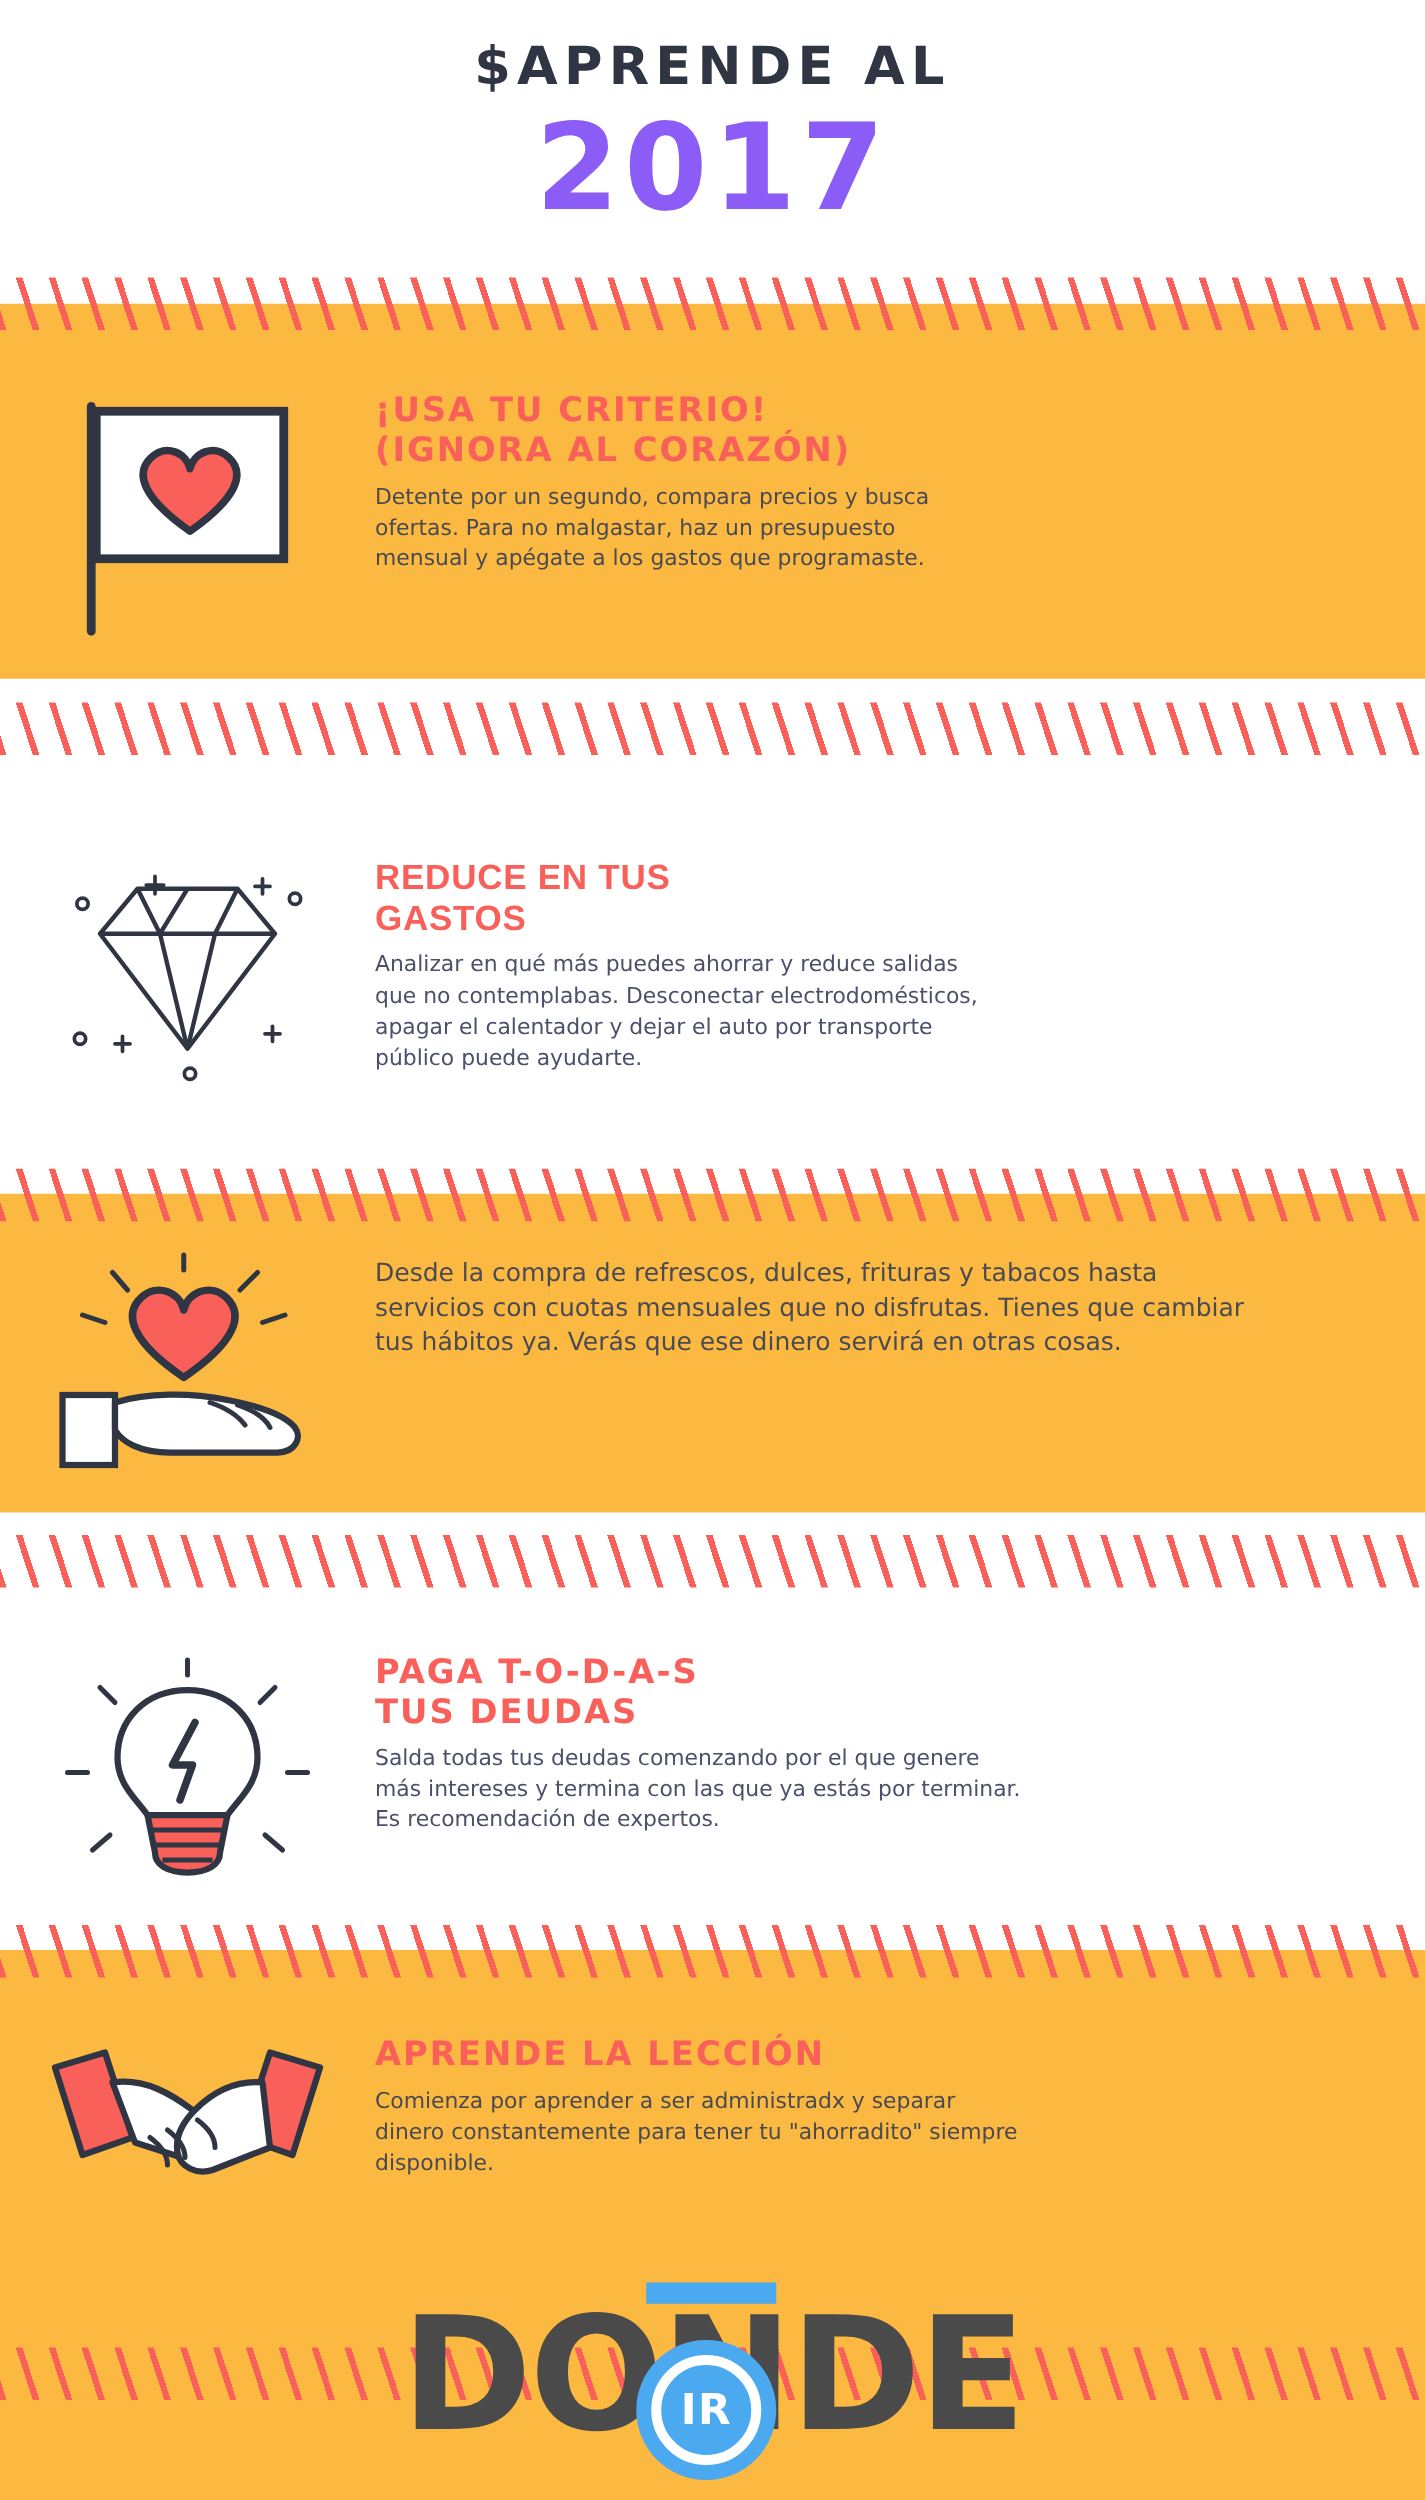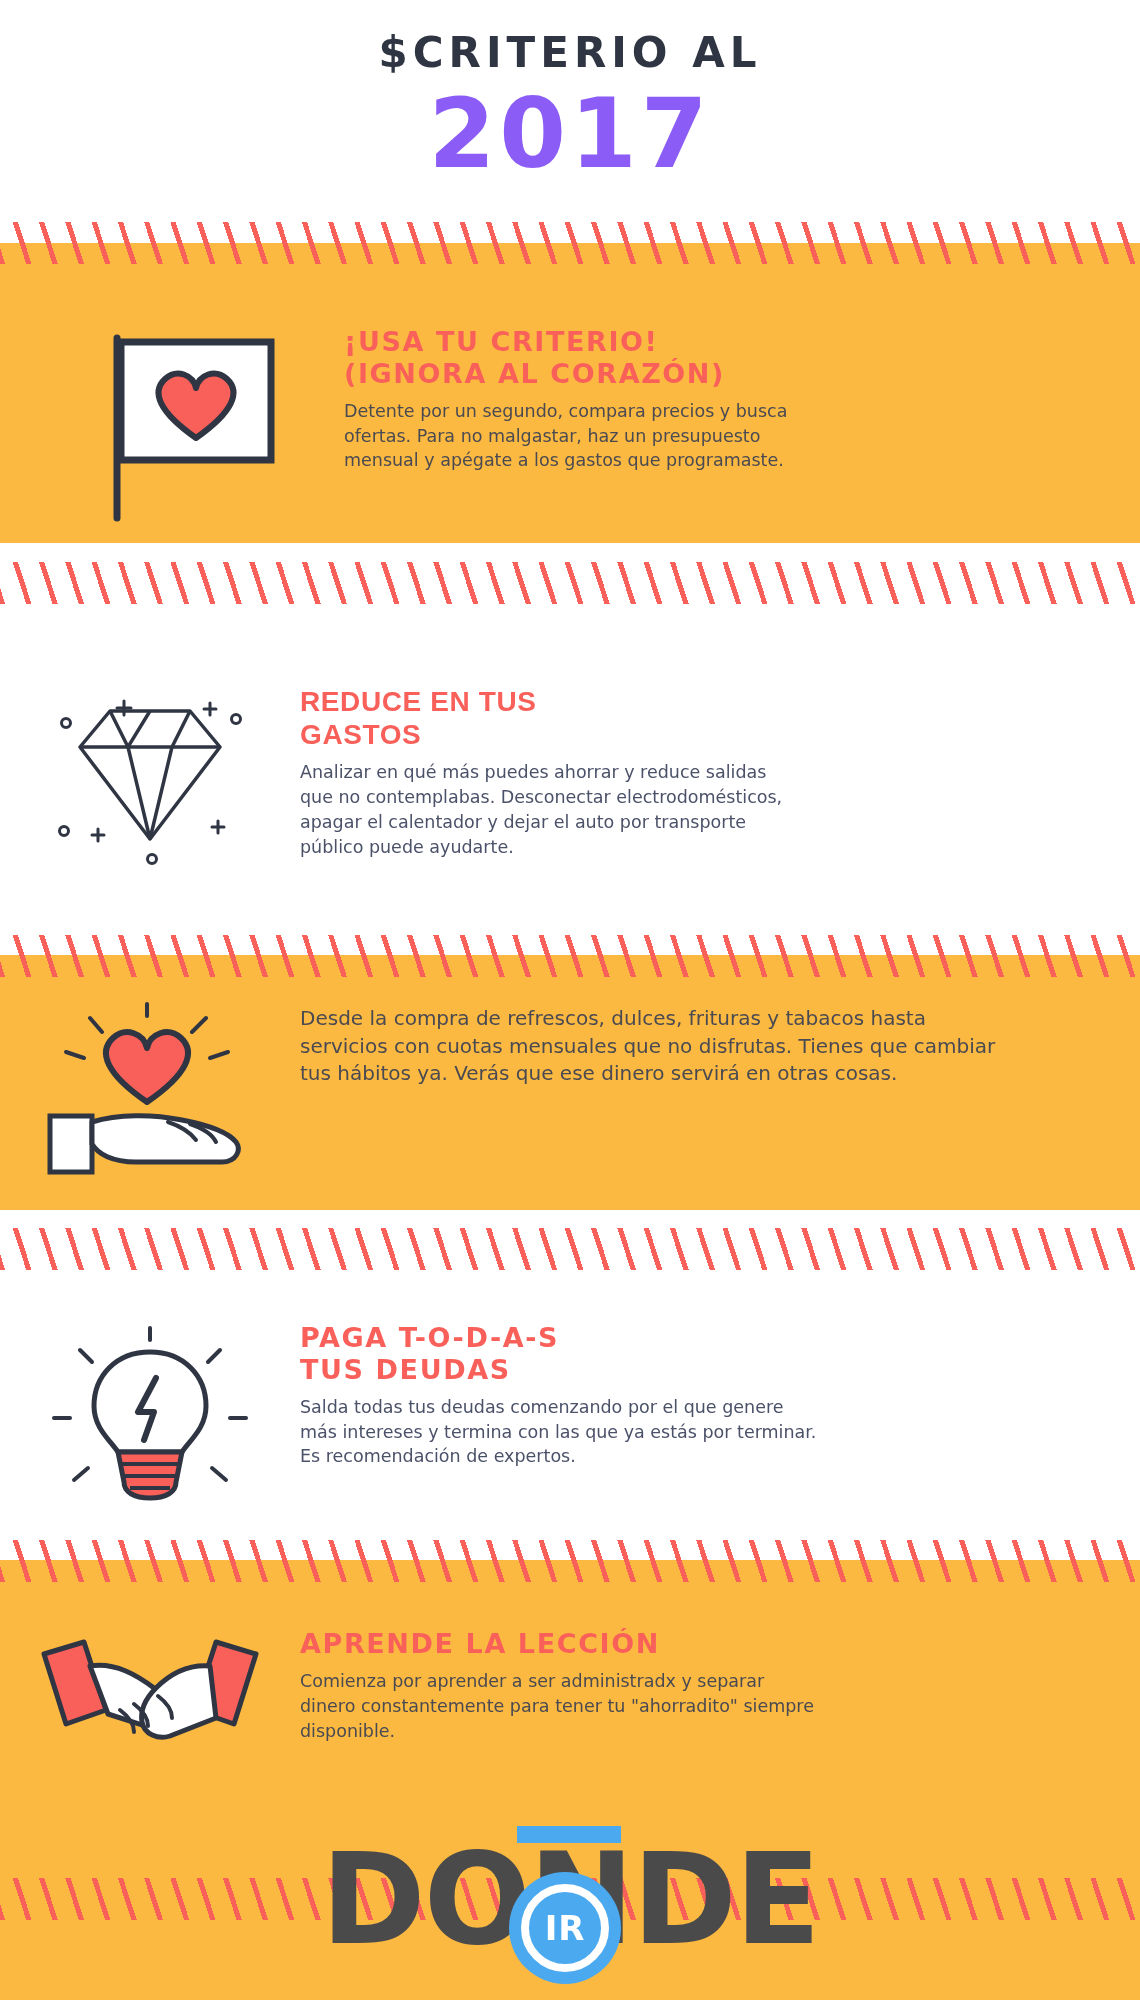--- a/index.html
+++ b/index.html
@@ -197,28 +197,28 @@
   }
 
   svg { display: block; overflow: visible; }
 </style>
 </head>
 <body>
 
 <div class="page">
 
   <div class="header">
-    <div class="header-line1">$CRITERIO AL</div>
+    <div class="header-line1">$APRENDE AL</div>
     <div class="header-year">2017</div>
   </div>
 
   <div class="band" style="top:243px; height:300px;"></div>
   <div class="hatch" style="top:222px;"></div>
 
-  <div class="row" style="top:326px;padding-left:44px;">
+  <div class="row" style="top:313px;">
     <div class="icon-cell">
       <span>
         <svg width="190" height="190" viewBox="0 0 190 190">
 
           <line x1="18" y1="8" x2="18" y2="188" stroke="#2f3542" stroke-width="7" stroke-linecap="round"></line>
 
           <rect x="22" y="12" width="150" height="118" fill="#ffffff" stroke="#2f3542" stroke-width="7"></rect>
 
           <path d="M97 108
                    C 60 82, 52 62, 66 49

